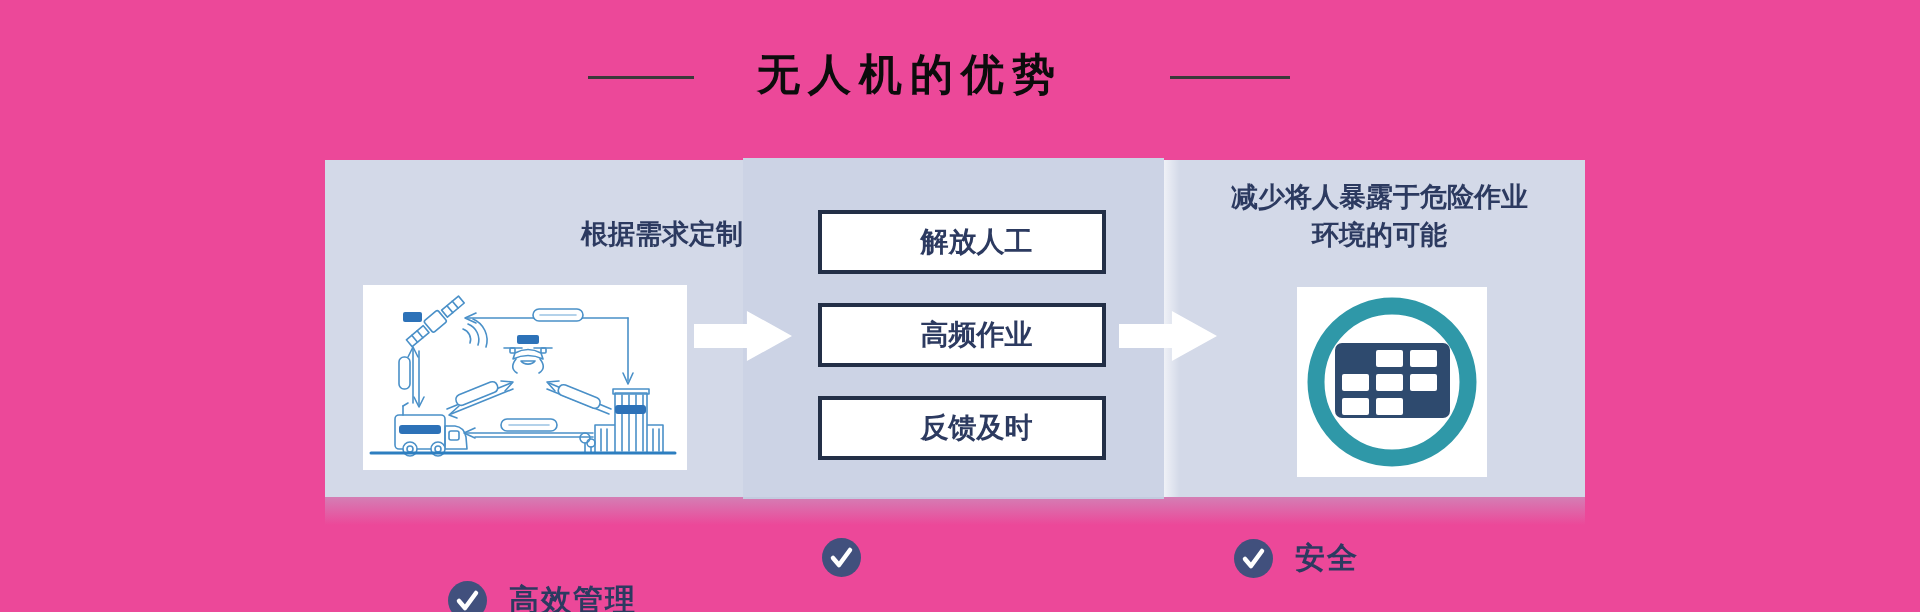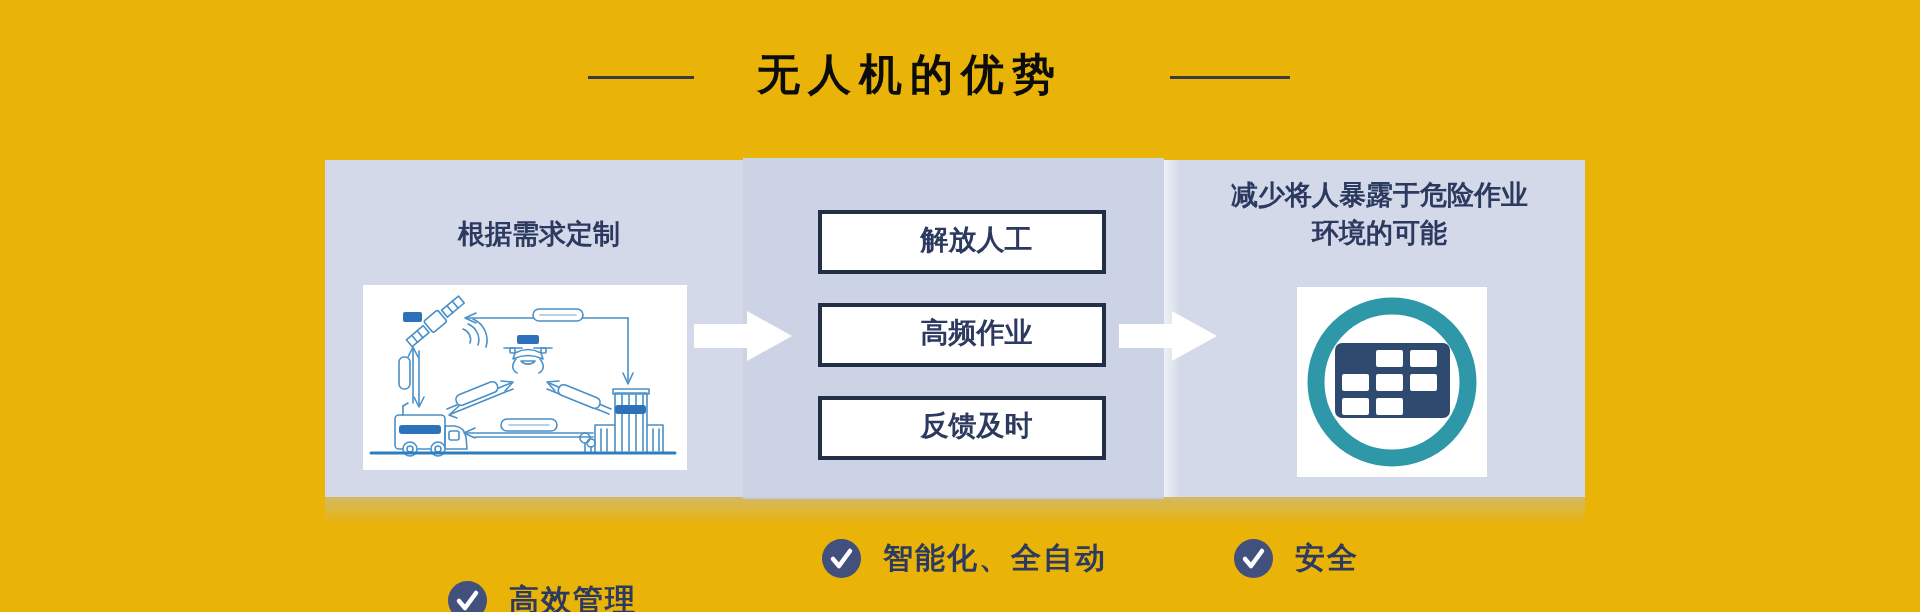--- a/index.html
+++ b/index.html
@@ -1,18 +1,18 @@
 <!DOCTYPE html>
 <html><head>
 <meta charset="utf-8">
 <style>
   * { margin:0; padding:0; box-sizing:border-box; }
   html,body { background:#ffffff; }
   body { font-family:"Liberation Serif","DejaVu Serif",serif; }
-  .canvas{ position:relative; width:1920px; height:612px; background:#eab308; overflow:hidden;font-family:Liberation Mono, monospace; }
+  .canvas{ position:relative; width:1920px; height:612px; background:#ec4899; overflow:hidden; }
 
   
   .page-title{
     position:absolute; left:700px; top:46px; width:420px;
     text-align:center; font-size:43px; font-weight:bold; color:#0c0c0c;
     letter-spacing:8px; white-space:nowrap;
   }
   .dash{ position:absolute; top:76px; height:3px; background:#3a3a3a; }
   .dash-left{ left:588px;  width:106px; }
   .dash-right{ left:1170px; width:120px; }
@@ -27,21 +27,21 @@
     background:linear-gradient(to right, rgba(255,255,255,.65), rgba(255,255,255,0));
   }
   .under-shadow{
     position:absolute; left:325px; top:497px; width:1260px; height:28px;
     background:linear-gradient(to bottom, rgba(183,192,214,.45), rgba(255,255,255,0));
   }
 
   .panel-title{
     position:absolute; text-align:center; font-weight:bold; color:#2c3a60;padding-left:10px;
   }
-  .panel-title-left{ left:325px; top:216px; width:418px; font-size:27px; }
+  .panel-title-left{ left:325px; top:216px; width:418px; font-size:27px;text-align:right; }
   .panel-title-right{ left:1164px; top:178px; width:421px; font-size:27px; line-height:38px; }
 
   
   .diagram-box{
     position:absolute; left:363px; top:285px; width:324px; height:185px; background:#ffffff;
   }
 
   
   .mid-box{
     position:absolute; left:818px; width:288px; height:64px;
@@ -216,21 +216,20 @@
       <polyline points="11,20 17,27 28,12" fill="none" stroke="#ffffff" stroke-width="4.5" stroke-linecap="round" stroke-linejoin="round"></polyline>
     </svg>
     <span class="check-label">高效管理</span>
   </div>
 
   <div class="check-item check-item-2">
     <svg class="check-badge" viewBox="0 0 39 39">
       <circle cx="19.5" cy="19.5" r="19.5" fill="#41507d"></circle>
       <polyline points="11,20 17,27 28,12" fill="none" stroke="#ffffff" stroke-width="4.5" stroke-linecap="round" stroke-linejoin="round"></polyline>
     </svg>
-    <span class="check-label">智能化、全自动</span>
   </div>
 
   <div class="check-item check-item-3">
     <svg class="check-badge" viewBox="0 0 39 39">
       <circle cx="19.5" cy="19.5" r="19.5" fill="#41507d"></circle>
       <polyline points="11,20 17,27 28,12" fill="none" stroke="#ffffff" stroke-width="4.5" stroke-linecap="round" stroke-linejoin="round"></polyline>
     </svg>
     <span class="check-label">安全</span>
   </div>
 

